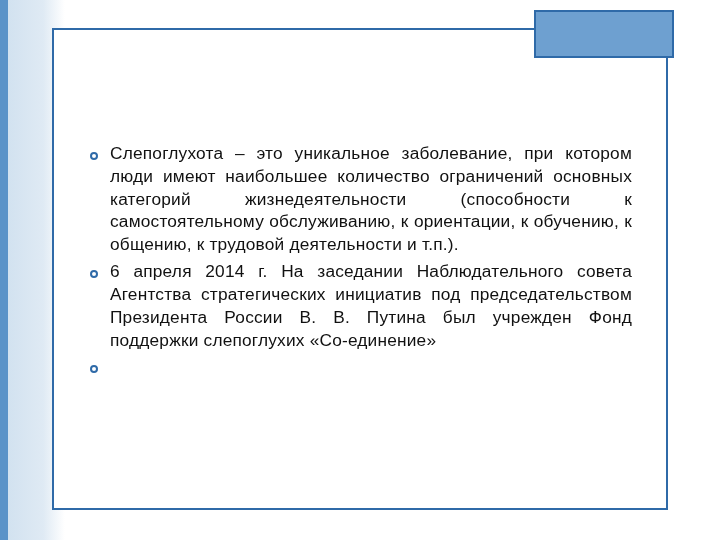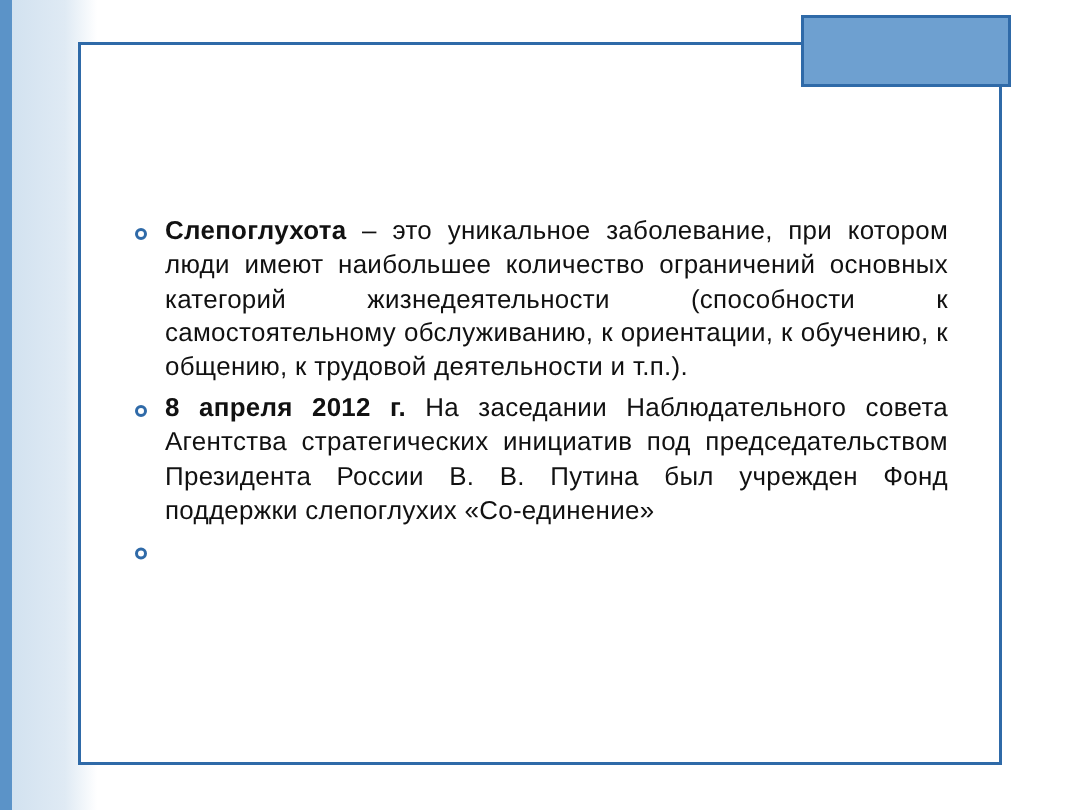--- a/index.html
+++ b/index.html
@@ -72,40 +72,40 @@
     left: -2px;
     top: 0.58em;
     width: 8px;
     height: 8px;
     border: 2px solid #2f6aa8;
     border-radius: 50%;
     box-sizing: border-box;
     background: #fff;
   }
   .content b {
-    font-weight: 700;
+    font-weight: 400;
   }
 </style>
 </head>
 <body>
 
 <div class="slide">
   <div class="left-edge"></div>
   <div class="frame"></div>
   <div class="tab"></div>
 
   <div class="content">
     <ul>
       <li>
         <span class="bullet"></span>
         <b>Слепоглухота</b><span> – это уникальное заболевание, при котором люди имеют наибольшее количество ограничений основных категорий жизнедеятельности (способности к самостоятельному обслуживанию, к ориентации, к обучению, к общению, к трудовой деятельности и т.п.).</span>
       </li>
       <li>
         <span class="bullet"></span>
-        <b>8 апреля 2012 г.</b><span> На заседании Наблюдательного совета Агентства стратегических инициатив под председательством Президента России В. В. Путина был учрежден Фонд поддержки слепоглухих «Со-единение»</span>
+        <b>6 апреля 2014 г.</b><span> На заседании Наблюдательного совета Агентства стратегических инициатив под председательством Президента России В. В. Путина был учрежден Фонд поддержки слепоглухих «Со-единение»</span>
       </li>
       <li>
         <span class="bullet"></span>
         <b></b><span></span>
       </li>
     </ul>
   </div>
 </div>
 
 </body></html>

